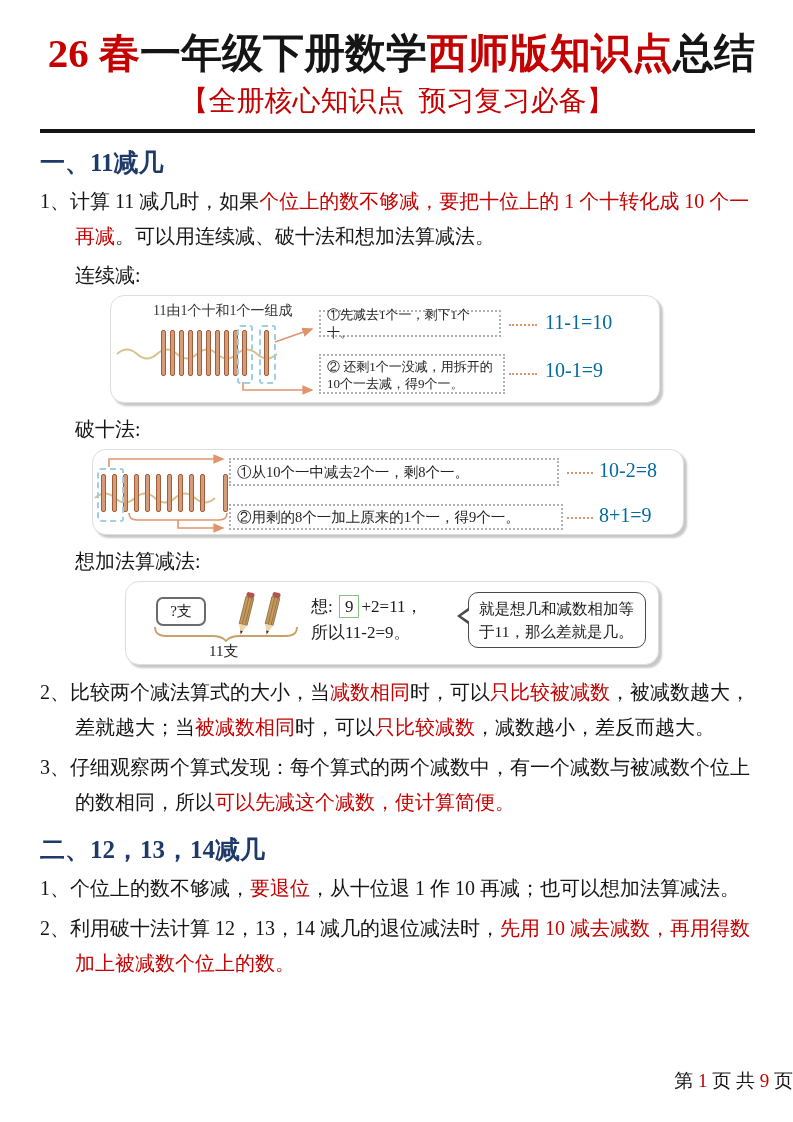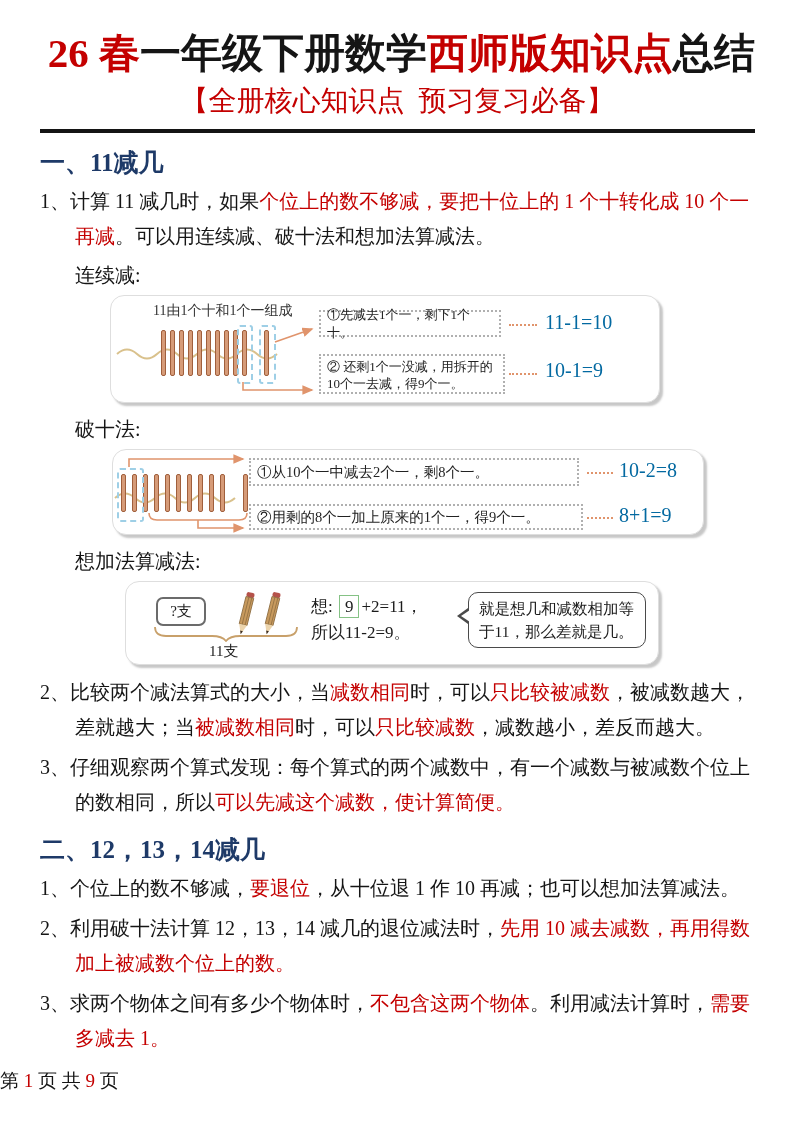--- a/index.html
+++ b/index.html
@@ -14,21 +14,21 @@
   .rule{border:none;border-top:4px solid #141414;margin:9px 0 10px;}
   .banner{background:#2e5aa8;color:#ffffff;text-align:center;font-size:25px;font-weight:bold;padding:6px 0 8px;}
   
   .sec-head{font-size:25px;font-weight:bold;color:#1e3a68;margin:13px 0 5px;}
   .body-p{font-size:20px;line-height:35px;margin:5px 0;padding-left:35px;text-indent:-35px;color:#151515;}
   .method-label{font-size:20px;line-height:33px;margin:1px 0 3px 35px;color:#151515;}
   
   .card{position:relative;background:#fff;border:1px solid #dedede;border-radius:14px;
         box-shadow:3px 3px 2px rgba(130,130,130,.45);}
   .fig1{width:548px;height:106px;margin:3px 0 10px 70px;}
-  .fig2{width:590px;height:84px;margin:3px 0 10px 72px;}
+  .fig2{width:590px;height:84px;margin:3px 0 10px 52px;}
   .fig3{width:532px;height:82px;margin:3px 0 10px 85px;}
   .abs{position:absolute;}
   .fig-caption{font-size:14px;color:#333;white-space:nowrap;}
   .stick-row{display:flex;}
   .stick{background:#d69b78;border:1px solid #a05f3c;border-radius:2px;box-sizing:border-box;}
   .f1 .stick{width:5px;height:46px;margin-right:4px;}
   .f2 .stick{width:5px;height:38px;margin-right:6px;}
   .dash-blue{border:2px dashed #9ecfe6;border-radius:3px;}
   .step-box{border:2px dotted #b0b0b0;box-sizing:border-box;color:#222;background:#fff;
             display:flex;align-items:center;padding:1px 6px;}
@@ -42,21 +42,21 @@
   .brace-label{font-size:15px;color:#222;white-space:nowrap;}
   .think{font-size:17px;color:#1b1b1b;line-height:26px;white-space:nowrap;}
   .boxed9{display:inline-block;border:1.5px solid #85c285;padding:0 5px;line-height:21px;margin:0 2px;}
   .bubble{border:1.5px solid #4a4a4a;border-radius:10px;background:#fff;font-size:15.5px;
           line-height:23px;color:#1b1b1b;padding:4px 10px;box-sizing:border-box;}
   .bubble-tail{width:0;height:0;border-top:8px solid transparent;border-bottom:8px solid transparent;
                border-right:11px solid #4a4a4a;}
   .bubble-tail-inner{width:0;height:0;border-top:6px solid transparent;border-bottom:6px solid transparent;
                border-right:9px solid #ffffff;}
   
-  .footer{position:absolute;left:0;right:0;top:1068px;text-align:left;font-size:19px;color:#151515;}
+  .footer{position:absolute;left:0;right:0;top:1068px;text-align:right;font-size:19px;color:#151515;}
 </style>
 </head>
 <body>
 
 <div class="page">
 
   <h1 class="title"><span class="red">26 春</span><span class="blk">一年级下册数学</span><span class="red">西师版知识点</span><span class="blk">总结</span></h1>
 
   <div class="subtitle">【全册核心知识点  预习复习必备】</div>
 
@@ -178,17 +178,16 @@
   <p class="body-p"><span class="blk">2、比较两个减法算式的大小，当</span><span class="red">减数相同</span><span class="blk">时，可以</span><span class="red">只比较被减数</span><span class="blk">，被减数越大，差就越大；当</span><span class="red">被减数相同</span><span class="blk">时，可以</span><span class="red">只比较减数</span><span class="blk">，减数越小，差反而越大。</span></p>
 
   <p class="body-p"><span class="blk">3、仔细观察两个算式发现：每个算式的两个减数中，有一个减数与被减数个位上的数相同，所以</span><span class="red">可以先减这个减数，使计算简便。</span></p>
 
   <h2 class="sec-head">二、12，13，14减几</h2>
 
   <p class="body-p"><span class="blk">1、个位上的数不够减，</span><span class="red">要退位</span><span class="blk">，从十位退 1 作 10 再减；也可以想加法算减法。</span></p>
 
   <p class="body-p"><span class="blk">2、利用破十法计算 12，13，14 减几的退位减法时，</span><span class="red">先用 10 减去减数，再用得数加上被减数个位上的数。</span></p>
 
-  <p class="body-p"><span class="blk">3、求两个物体之间有多少个物体时，</span><span class="red">不包含这两个物体</span><span class="blk">。利用减法计算时，</span><span class="red">需要多减去 1。</span></p>
 
 </div>
 
 <div class="footer"><span class="blk">第 </span><span class="red">1</span><span class="blk"> 页 共 </span><span class="red">9</span><span class="blk"> 页</span></div>
 
 </body></html>

